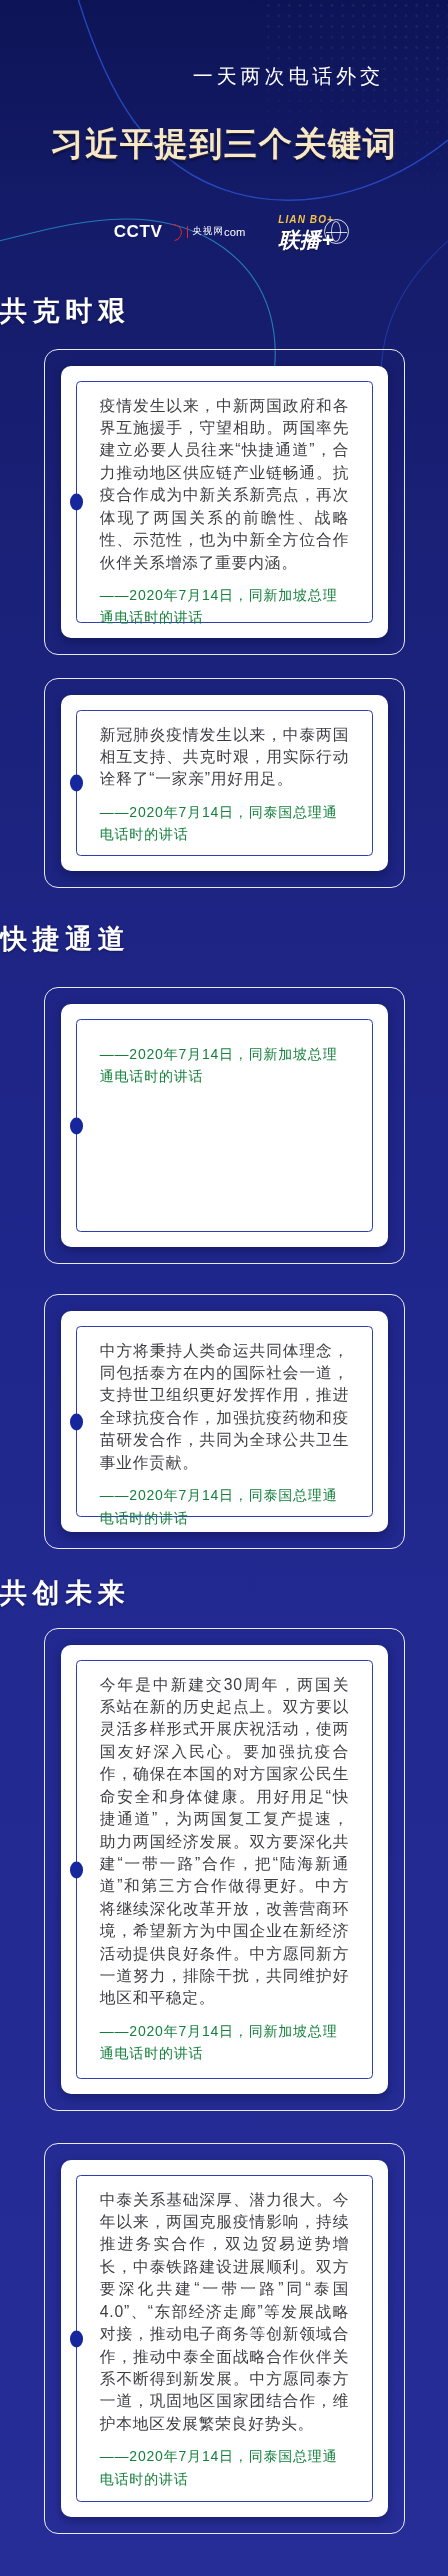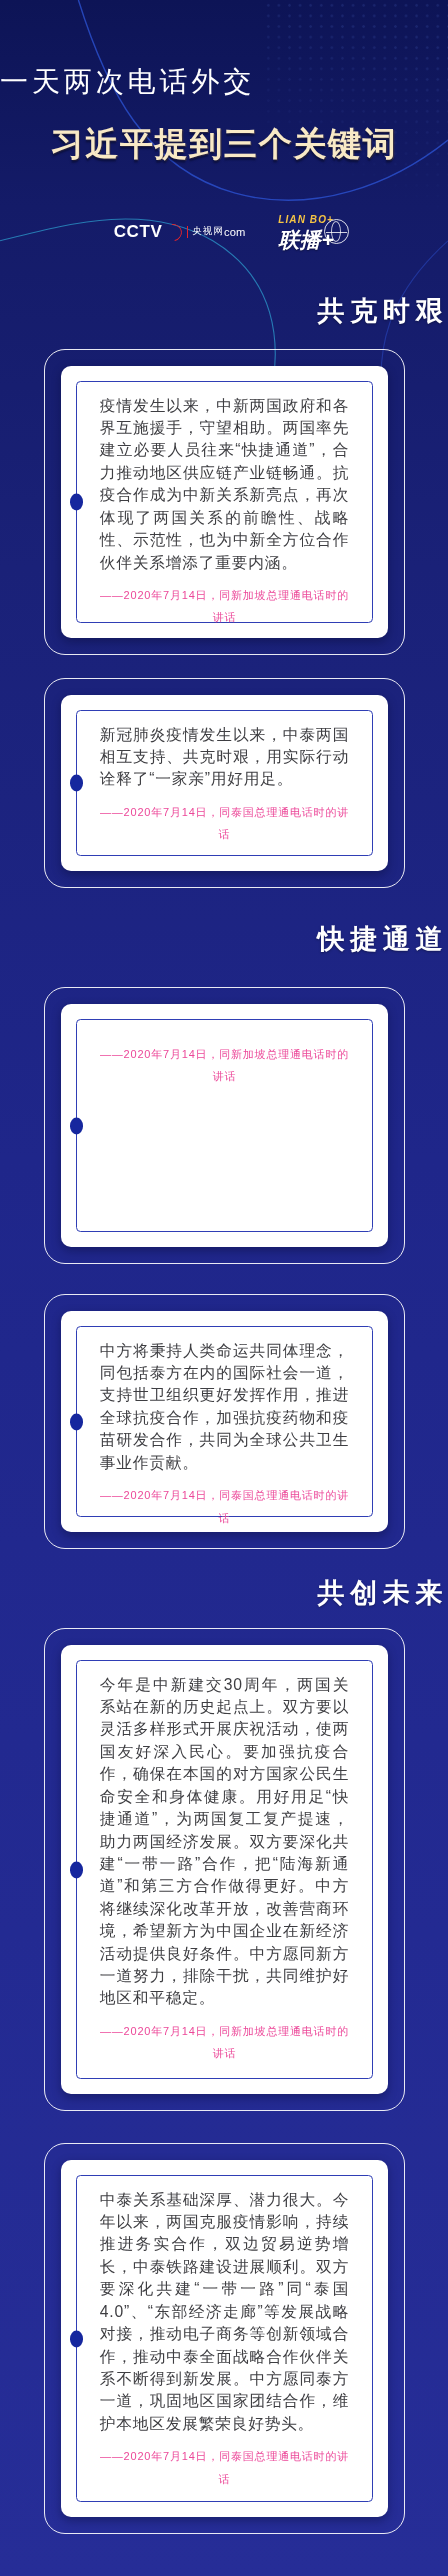--- a/index.html
+++ b/index.html
@@ -7,22 +7,22 @@
   .poster{position:absolute;inset:0;width:448px;height:2576px;overflow:hidden;
     background:linear-gradient(180deg,#0d1456 0%,#141b68 8%,#1a2178 22%,#1f268a 45%,#232a92 75%,#262d97 100%);}
   
   .dots{position:absolute;top:0;right:0;width:185px;height:235px;opacity:.55;pointer-events:none;
     background-image:radial-gradient(rgba(96,130,230,.28) 1.1px,transparent 1.5px);
     background-size:10.6px 10.6px;
     -webkit-mask-image:linear-gradient(200deg,#000 20%,transparent 75%);
     mask-image:linear-gradient(200deg,#000 20%,transparent 75%);}
   .curves{position:absolute;top:0;left:0;pointer-events:none;}
   
-  .title1{position:absolute;top:63px;left:0;width:384px;text-align:left;color:#ffffff;
-    font-size:28px;font-weight:400;letter-spacing:3.9px;}
+  .title1{position:absolute;top:63px;left:0;width:384px;text-align:right;color:#ffffff;
+    font-size:20px;font-weight:400;letter-spacing:3.9px;}
   .title2{position:absolute;top:122px;left:0;width:448px;text-align:center;color:#f8e9c6;
     font-size:33px;font-weight:700;letter-spacing:1.7px;
     text-shadow:0 2.8px 1.7px rgba(5,10,40,.55),1.1px 1.1px 0 rgba(140,100,40,.35);}
   .logos{position:absolute;top:214px;left:0;width:448px;height:36px;display:flex;
     align-items:center;justify-content:center;gap:33px;}
   .cctv{display:flex;align-items:center;gap:5.6px;color:#fff;}
   .cctv .word{font-size:17px;font-weight:700;letter-spacing:0.6px;position:relative;}
   .cctv .swoosh{display:inline-block;width:14.6px;height:14.6px;border:1.7px solid transparent;
     border-right-color:#e3242b;border-top-color:#e3242b;border-radius:50%;
     transform:rotate(35deg);margin-left:-3.4px;}
@@ -32,33 +32,33 @@
   .lianbo{position:relative;display:flex;flex-direction:column;align-items:flex-start;line-height:1;}
   .lianbo .en{font-size:10px;font-weight:700;font-style:italic;color:#f5c444;letter-spacing:1.1px;margin-bottom:4px;}
   .lianbo .cn{font-size:21px;font-weight:700;font-style:italic;color:#ffffff;letter-spacing:0.6px;
     text-shadow:0 1.1px 1.7px rgba(0,0,0,.4);}
   .globe{position:absolute;right:-14.6px;top:4.5px;width:25px;height:25px;border:1.1px solid rgba(255,255,255,.85);
     border-radius:50%;box-sizing:border-box;}
   .globe .eq{position:absolute;left:1.1px;right:1.1px;top:50%;height:0;border-top:0.8px solid rgba(255,255,255,.8);}
   .globe .mer{position:absolute;left:50%;top:1.1px;bottom:1.1px;width:10px;margin-left:-5px;
     border:0.8px solid rgba(255,255,255,.75);border-radius:50%;box-sizing:border-box;}
   
-  .sec-h{position:absolute;left:0;width:448px;text-align:right;color:#ffffff;
+  .sec-h{position:absolute;left:0;width:448px;text-align:left;color:#ffffff;
     font-size:27px;font-weight:700;letter-spacing:5.6px;text-shadow:0 1.1px 2.2px rgba(0,0,0,.35);}
   
   .card{position:absolute;left:44px;width:361px;border:0.6px solid rgba(255,255,255,.9);
-    border-radius:21px;box-sizing:border-box;}
+    border-radius:14px;box-sizing:border-box;}
   .card .white{position:absolute;inset:15.7px;background:#ffffff;border-radius:10px;
     box-shadow:0 3.4px 10px rgba(5,10,40,.35);}
   .card .inner{position:absolute;inset:15.7px;border:1.1px solid #2f3eb5;border-radius:4.5px;
     padding:12.3px 22.4px;box-sizing:border-box;}
   .card .dot{position:absolute;left:-7.8px;top:50%;transform:translateY(-50%);
     width:13.4px;height:17px;background:#16279e;border-radius:50%;}
   .qbody{margin:0;font-size:15.7px;line-height:22.4px;letter-spacing:0.8px;color:#3e3e42;text-align:justify;}
-  .qsrc{margin:10px 0 0 0;font-size:11px;line-height:22.4px;letter-spacing:0.8px;color:#ec4899;text-align:center;}
+  .qsrc{margin:10px 0 0 0;font-size:14px;line-height:22.4px;letter-spacing:0.8px;color:#15803d;}
 </style>
 </head>
 <body>
 
 <div class="poster">
 
   <svg class="curves" width="448" height="560" viewBox="0 0 800 1000" fill="none" xmlns="http://www.w3.org/2000/svg">
     <path d="M140 0 C 190 160, 260 300, 420 345 C 560 383, 700 330, 800 250" stroke="#2e55d8" stroke-width="2.5" opacity="0.75"></path>
     <path d="M0 430 C 120 400, 260 360, 380 430 C 480 490, 520 600, 470 760" stroke="#35c9ef" stroke-width="2" opacity="0.55"></path>
     <path d="M800 430 C 700 520, 660 620, 690 760" stroke="#2e55d8" stroke-width="2" opacity="0.45"></path>

